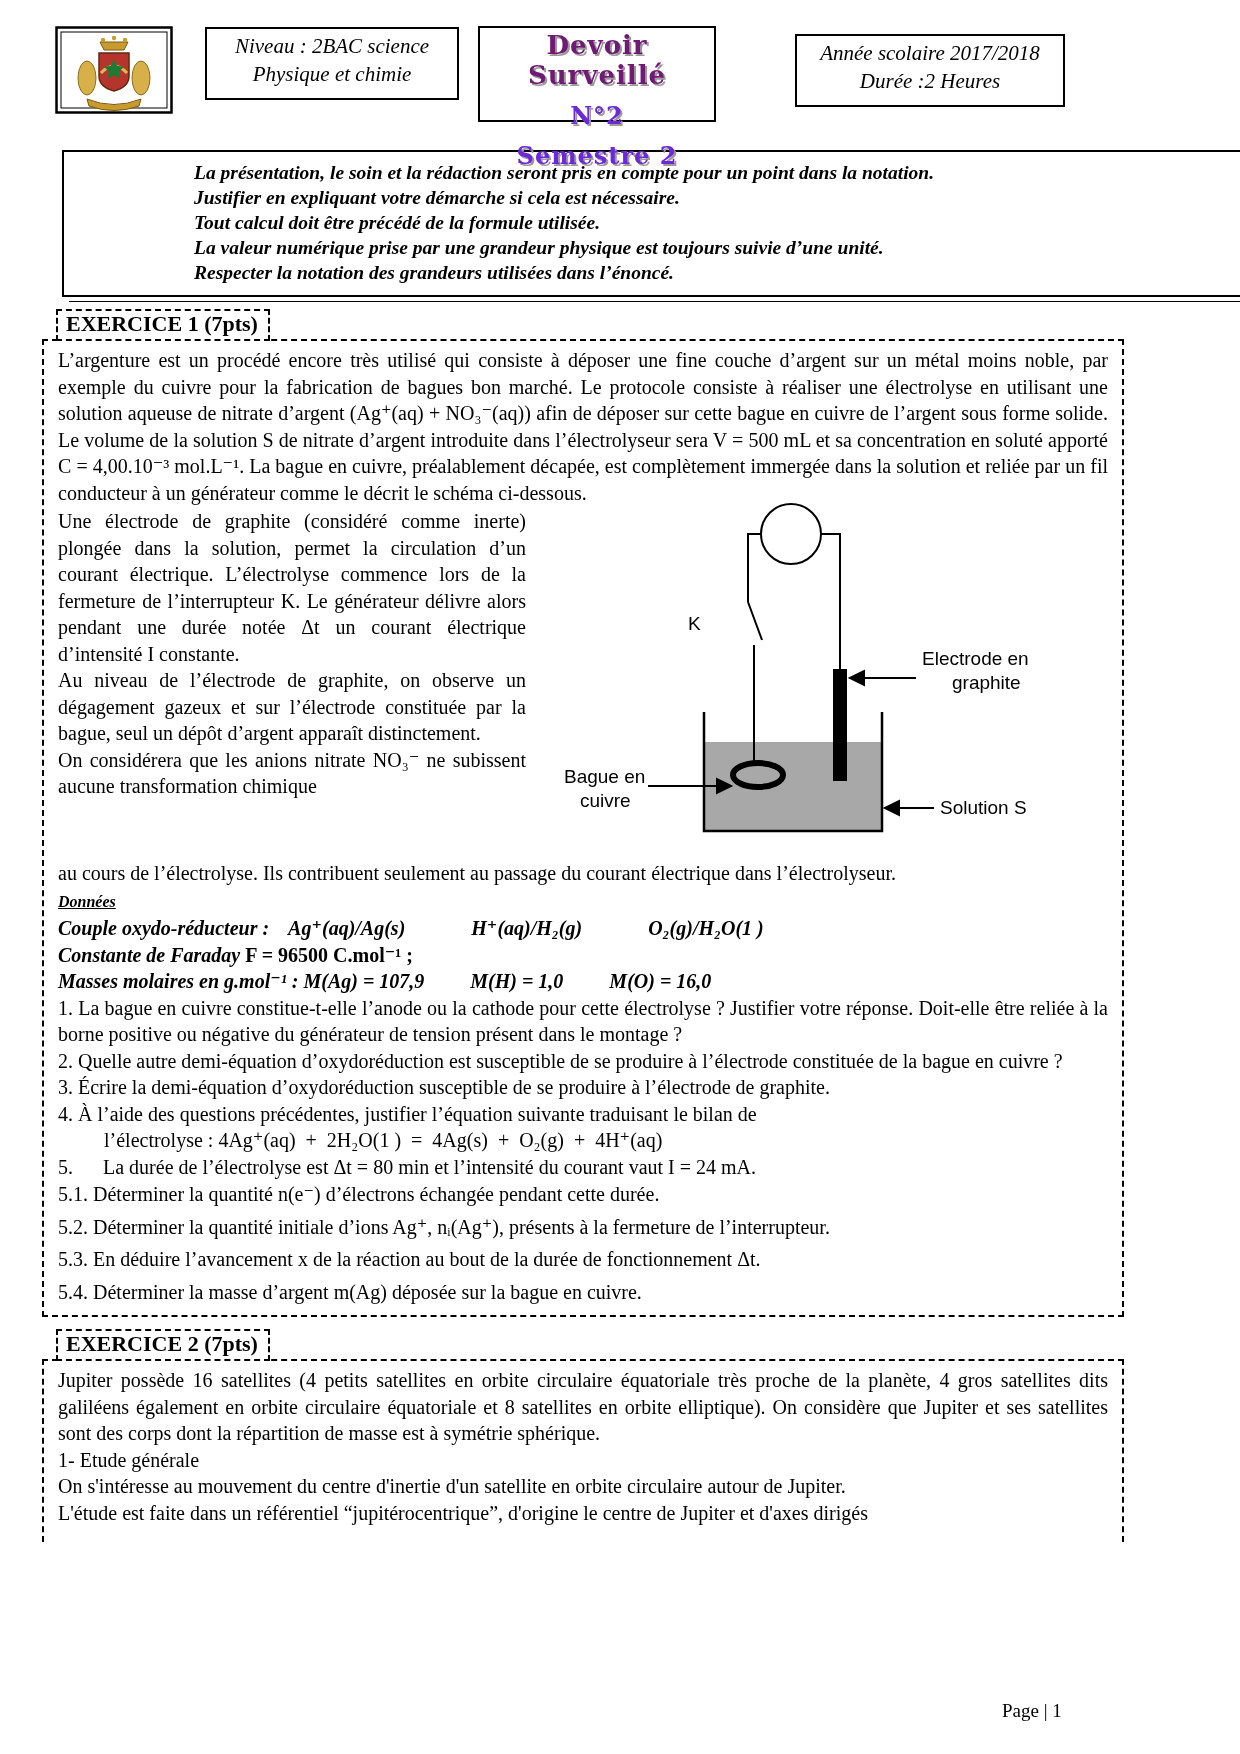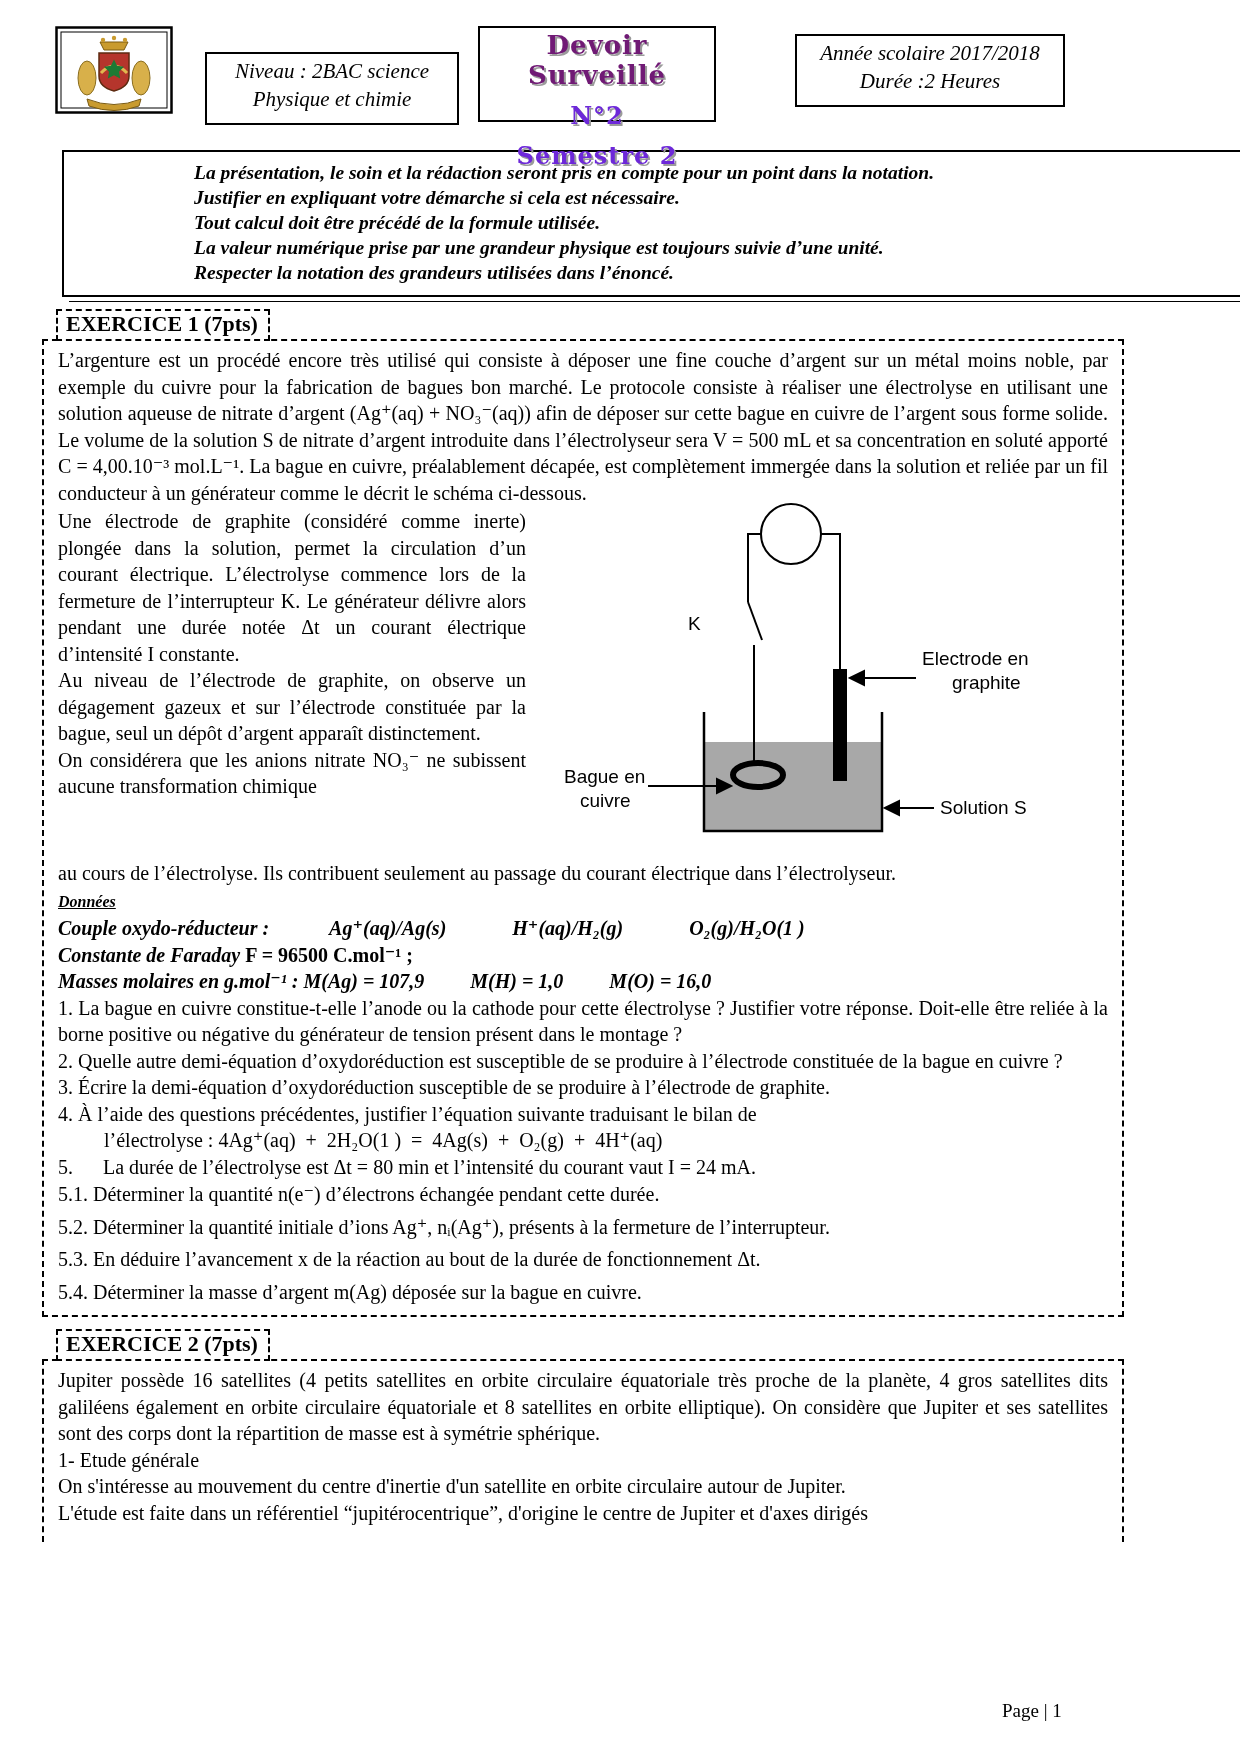--- a/index.html
+++ b/index.html
@@ -3,21 +3,21 @@
 <meta charset="utf-8">
 <style>
   html,body{margin:0;padding:0;}
   body{width:1240px;height:1754px;background:#fff;color:#000;
        font-family:"Liberation Serif","DejaVu Serif",serif;}
   .page{position:relative;width:1240px;height:1754px;overflow:hidden;background:#fff;}
 
   
   .logo{position:absolute;left:55px;top:26px;width:118px;height:88px;}
   .hbox{position:absolute;border:2px solid #000;text-align:center;background:#fff;}
-  .level-box{left:205px;top:52px;width:250px;height:66px;padding-top:3px;
+  .level-box{left:205px;top:27px;width:250px;height:66px;padding-top:3px;
              font-style:italic;font-size:21px;line-height:28px;}
   .title-box{left:478px;top:26px;width:234px;height:90px;padding-top:2px;}
   .year-box{left:795px;top:34px;width:266px;height:66px;padding-top:3px;
             font-style:italic;font-size:21px;line-height:28px;}
   .ds1{font-family:"DejaVu Serif",serif;font-weight:bold;font-size:26px;line-height:30px;
        letter-spacing:1px;color:#701a75;text-shadow:2px 2px 0 #9b9b9b;}
   .ds2{font-family:"DejaVu Serif",serif;font-weight:bold;font-size:24px;line-height:28px;
        letter-spacing:1px;color:#6d28d9;text-shadow:2px 2px 0 #9b9b9b;margin-top:12px;}
   .spacer-header{height:150px;}
 
@@ -41,21 +41,21 @@
   
   .twocol{position:relative;min-height:352px;margin-top:2px;}
   .leftcol{width:468px;}
   .leftcol p{margin:0;text-align:justify;}
   .diagram{position:absolute;left:470px;top:-6px;width:562px;height:352px;}
   .circuit text{font-family:"Liberation Sans","DejaVu Sans",sans-serif;font-size:19px;fill:#000;}
 
   
   .donnees-title{font-weight:bold;font-style:italic;text-decoration:underline;font-size:16px;margin-top:2px;}
   .d-line{font-weight:bold;font-style:italic;margin:0;}
-  .c-label{margin-right:60px;}
+  .c-label{margin-right:19px;}
   .c-val{margin-right:66px;}
   .f-val{font-style:normal;font-weight:bold;}
   .m-val{margin-right:46px;}
 
   
   .q{margin:0;}
   .q-eq{margin-left:46px;white-space:pre-wrap;}
   .q-pre{white-space:pre-wrap;}
   .q-sub{margin-top:6px;}
   .q-sub-first{margin-top:1px;}

